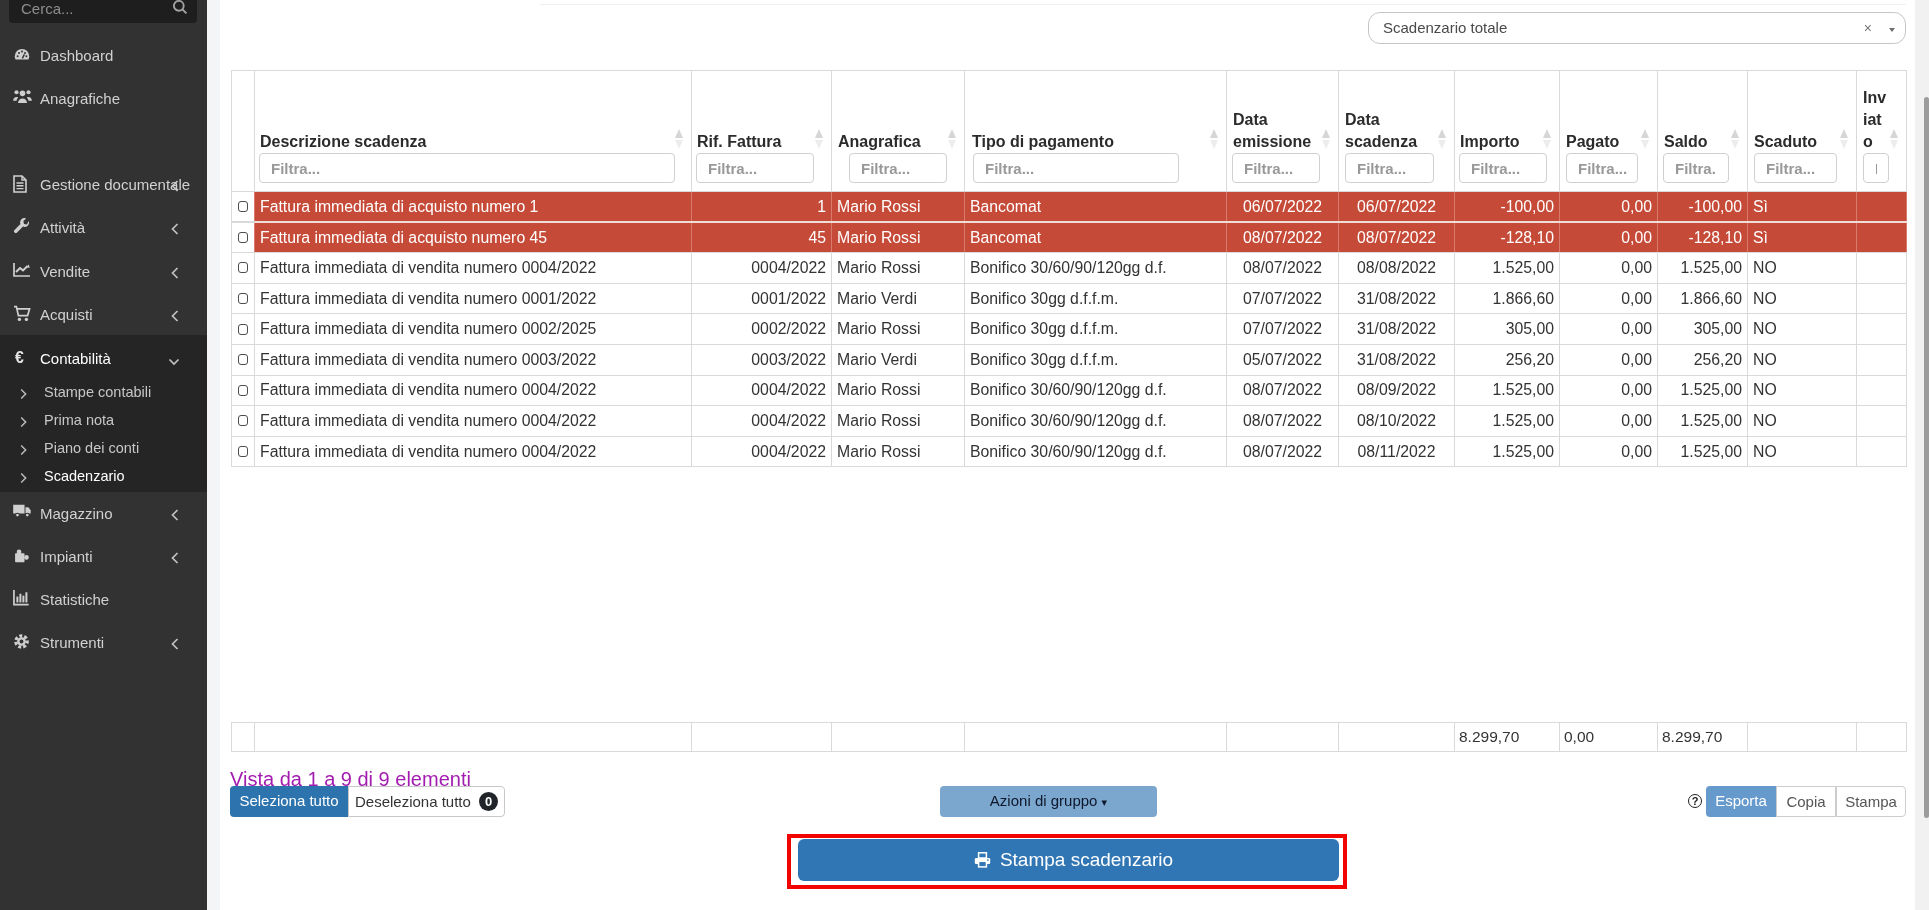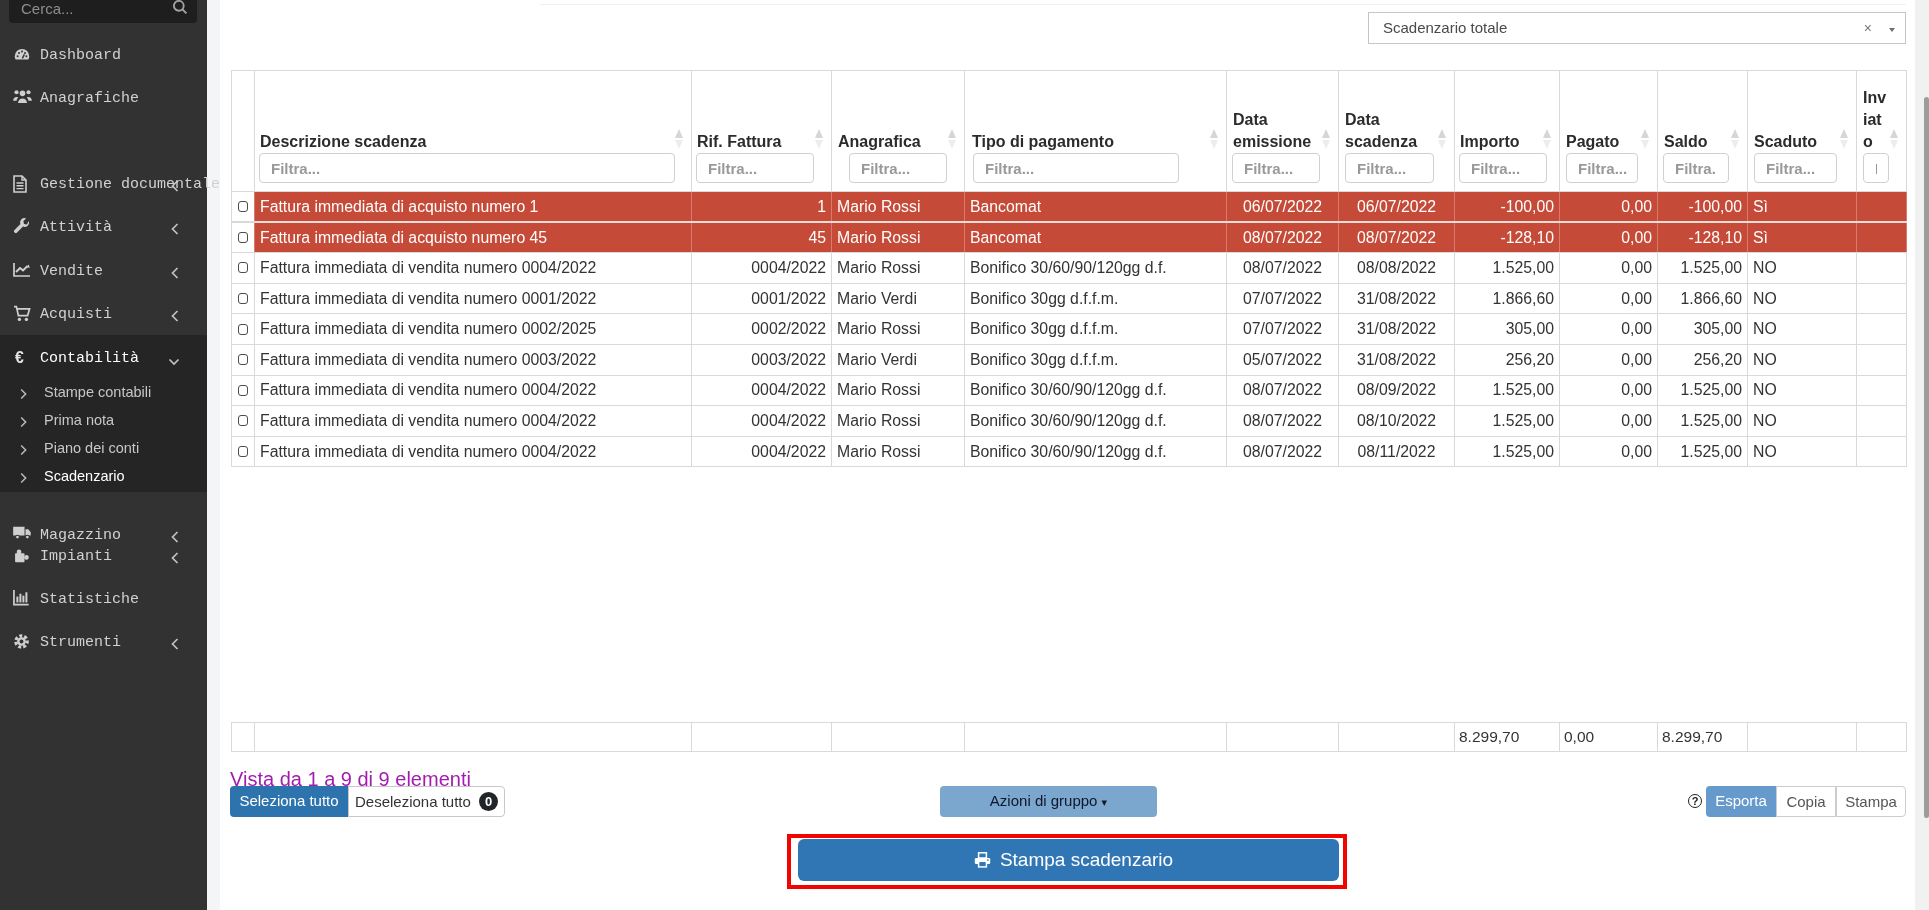--- a/index.html
+++ b/index.html
@@ -10,32 +10,32 @@
 
 
 #sidebar { left:0; top:0; width:207px; height:910px; background:#323232; }
 #gutter { left:207px; top:0; width:13px; height:910px; background:#f4f5f6; }
 #searchbox { left:9px; top:-8px; width:188px; height:31px; background:#1e1e1e;
   border-radius:4px; }
 #searchbox .ph { position:absolute; left:12px; top:8px; color:#8d8d8d; font-size:15px; }
 #searchbox svg { position:absolute; right:9px; top:7px; }
 .mitem { position:absolute; left:0; width:207px; height:43px; color:#d1d1d1; font-size:15px; }
 .mitem .ico { position:absolute; left:13px; top:50%; transform:translateY(-50%); width:18px; height:18px; }
-.mitem .txt { position:absolute; left:40px; top:50%; transform:translateY(-50%); white-space:nowrap;font-family:Liberation Mono, monospace; }
+.mitem .txt { position:absolute; left:40px; top:50%; transform:translateY(-50%); white-space:nowrap; }
 .mitem .chev { position:absolute; left:171px; top:50%; transform:translateY(-50%); height:12px; }
 #contblock { left:0; top:335px; width:207px; height:157px; background:#252525; }
 .sub { position:absolute; left:0; width:207px; height:28px; color:#c7c7c7; font-size:14.5px; }
 .sub .arr { position:absolute; left:20px; top:50%; transform:translateY(-50%); height:11px;}
 .sub .txt { position:absolute; left:44px; top:50%; transform:translateY(-50%); white-space:nowrap; }
 .sub.active { color:#ffffff; }
 
 
 #topline { left:540px; top:4px; width:1366px; height:1px; background:#f0f0f0; }
 #sel { left:1368px; top:12px; width:538px; height:32px; border:1px solid #c6c6c6;
-  border-radius:0; background:#fff; }
+  border-radius:12px; background:#fff; }
 #sel .val { position:absolute; left:14px; top:6px; font-size:15px; color:#4a4a4a; }
 #sel .x { position:absolute; right:33px; top:7px; font-size:14px; color:#777; }
 #sel .car { position:absolute; right:10px; top:15px; width:0; height:0;
   border-left:3.5px solid transparent; border-right:3.5px solid transparent; border-top:4.5px solid #6e6e6e; }
 
 
 table { border-collapse:collapse; table-layout:fixed; }
 #maintable { left:231px; top:70px; width:1675px; }
 #maintable th, #maintable td { border:1px solid #d9d9d9; overflow:hidden; }
 #maintable th { vertical-align:bottom; text-align:left; padding:16px 0 8px 0; position:relative;
@@ -194,21 +194,21 @@
             <polyline points="1.2,1 5.6,5.5 1.2,10" stroke="#b5b5b5" stroke-width="1.6" fill="none"></polyline>
           </svg></span>
         <span class="txt">Piano dei conti</span>
       </div>
     <div class="sub active" style="top:462px">
         <span class="arr"><svg width="7" height="11" viewBox="0 0 7 11">
             <polyline points="1.2,1 5.6,5.5 1.2,10" stroke="#b5b5b5" stroke-width="1.6" fill="none"></polyline>
           </svg></span>
         <span class="txt">Scadenzario</span>
       </div>
-    <div class="mitem" style="top:513px">
+    <div class="mitem" style="top:491px">
         <span class="ico"><svg viewBox="0 0 20 15" width="19" height="14">
             <path fill="#cfcfcf" d="M0 .8h12.2v9.4H0z"></path>
             <path fill="#cfcfcf" d="M13.2 3.6h3l2.6 3v3.6h-5.6z"></path>
             <circle cx="4.6" cy="11.9" r="2" fill="#cfcfcf" stroke="#323232" stroke-width="1.1"></circle>
             <circle cx="15.2" cy="11.9" r="2" fill="#cfcfcf" stroke="#323232" stroke-width="1.1"></circle>
           </svg></span>
         <span class="txt">Magazzino</span>
         <span class="chev"><svg width="8" height="12" viewBox="0 0 8 12">
             <polyline points="6.5,1 1.5,6 6.5,11" stroke="#c2c2c2" stroke-width="1.7" fill="none"></polyline>
           </svg></span>

